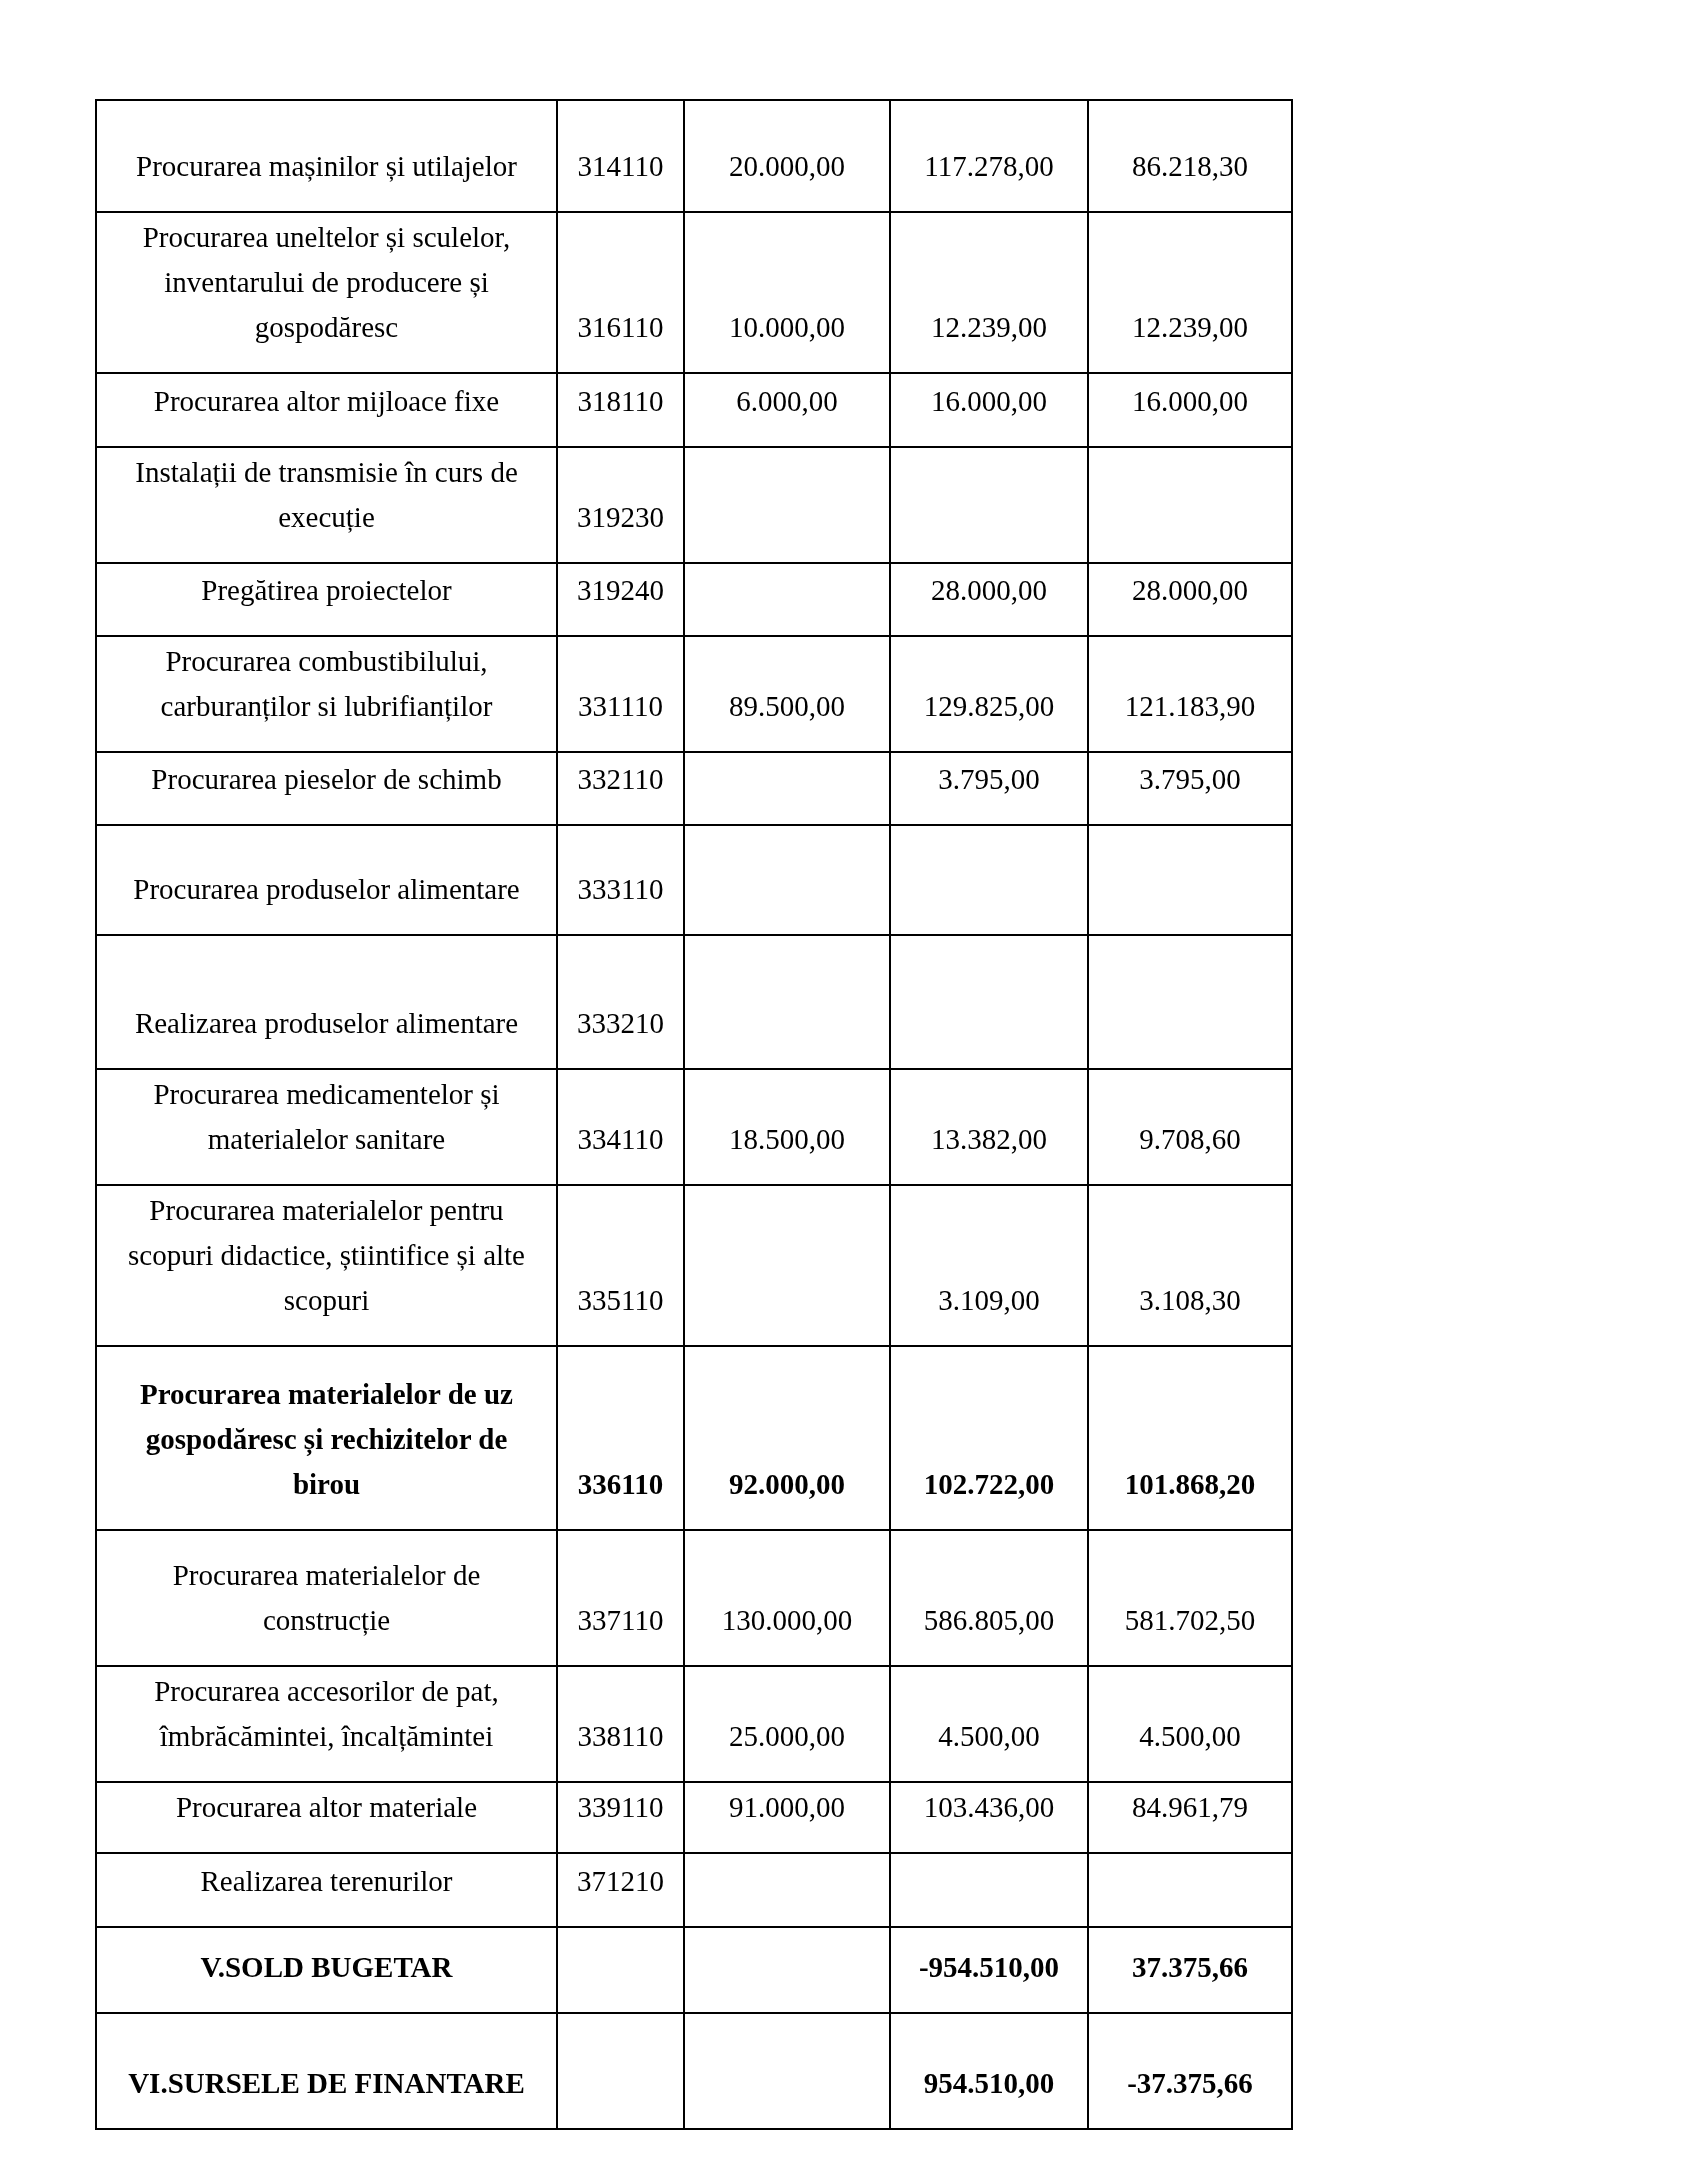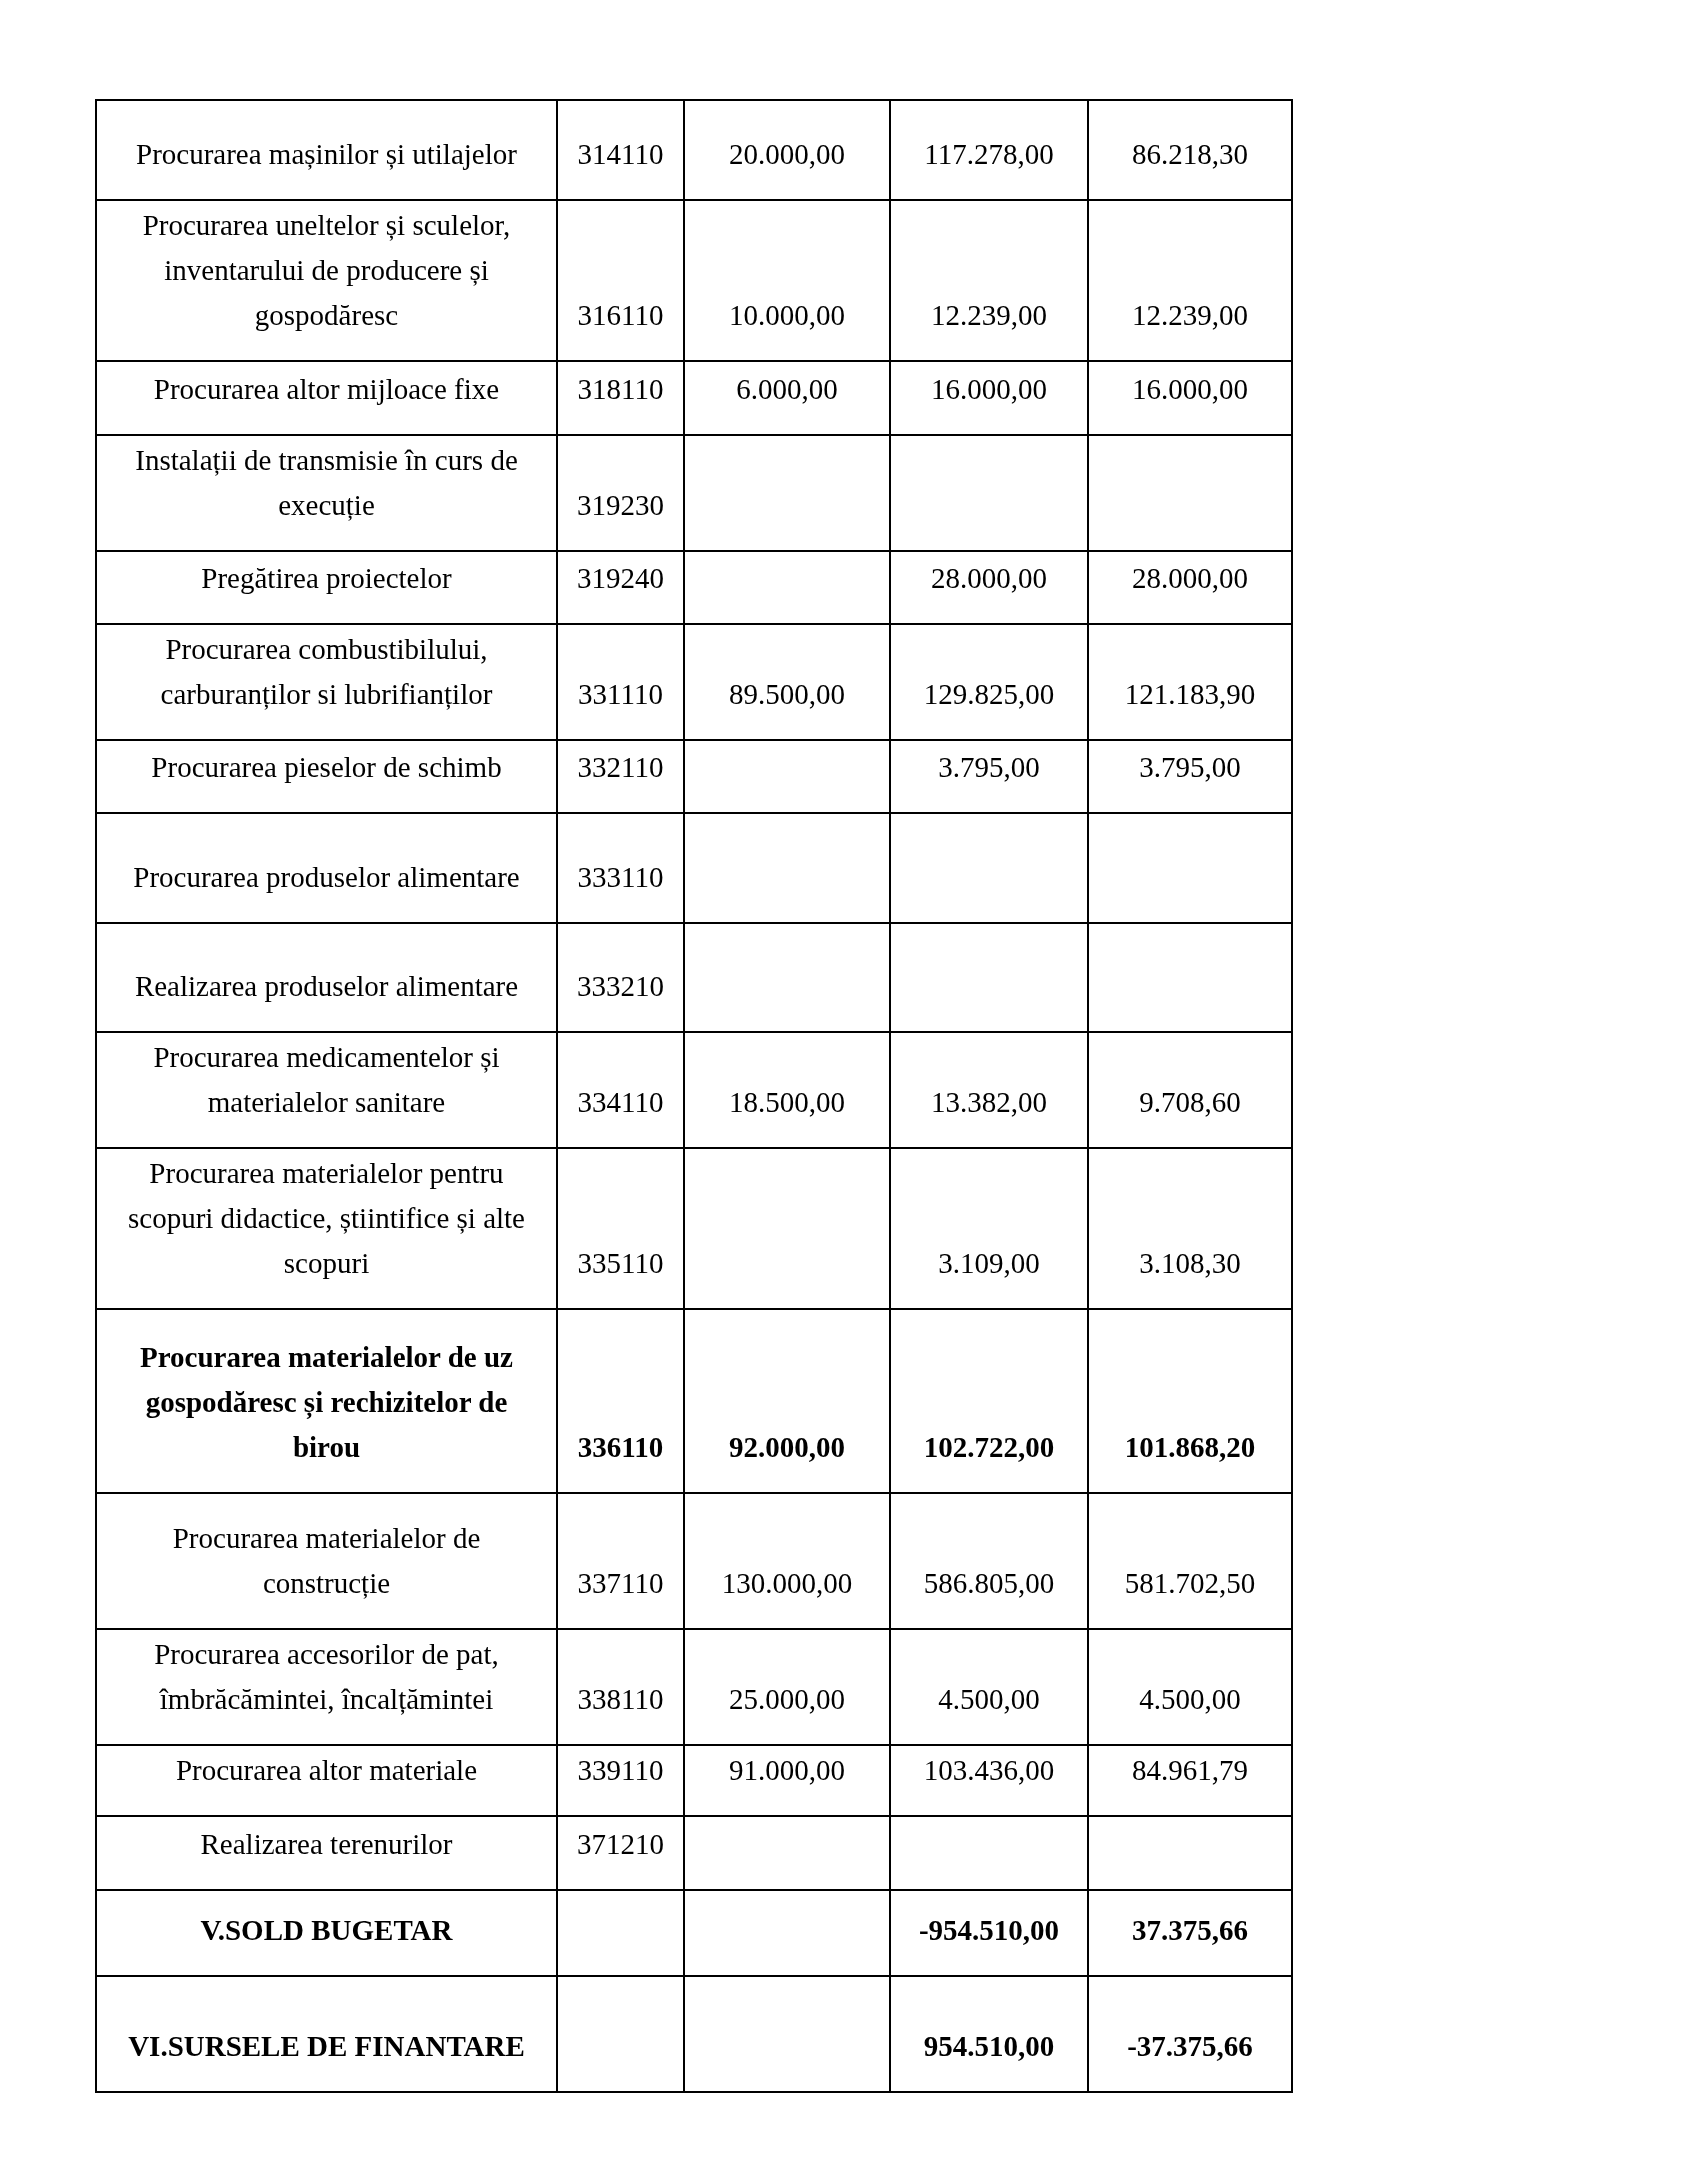--- a/index.html
+++ b/index.html
@@ -49,21 +49,21 @@
 <div id="page">
   <table class="budget">
     <colgroup>
       <col class="c-name">
       <col class="c-code">
       <col class="c-amt1">
       <col class="c-amt2">
       <col class="c-amt3">
     </colgroup>
     <tbody id="budget-body">
-        <tr style="height: 100px;">
+        <tr style="height: 112px;">
           <td>Procurarea mașinilor și utilajelor</td>
           <td>314110</td>
           <td>20.000,00</td>
           <td>117.278,00</td>
           <td>86.218,30</td>
         </tr>
         <tr style="height: 155px;">
           <td>Procurarea uneltelor și sculelor, inventarului de producere și gospodăresc</td>
           <td>316110</td>
           <td>10.000,00</td>
@@ -105,21 +105,21 @@
           <td>3.795,00</td>
           <td>3.795,00</td>
         </tr>
         <tr style="height: 110px;">
           <td>Procurarea produselor alimentare</td>
           <td>333110</td>
           <td></td>
           <td></td>
           <td></td>
         </tr>
-        <tr style="height: 109px;">
+        <tr style="height: 134px;">
           <td>Realizarea  produselor alimentare</td>
           <td>333210</td>
           <td></td>
           <td></td>
           <td></td>
         </tr>
         <tr style="height: 113px;">
           <td>Procurarea medicamentelor și materialelor sanitare</td>
           <td>334110</td>
           <td>18.500,00</td>

